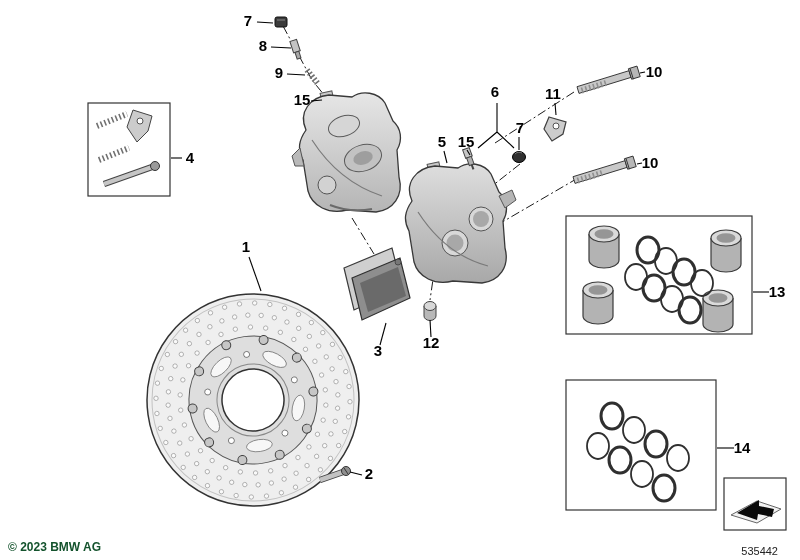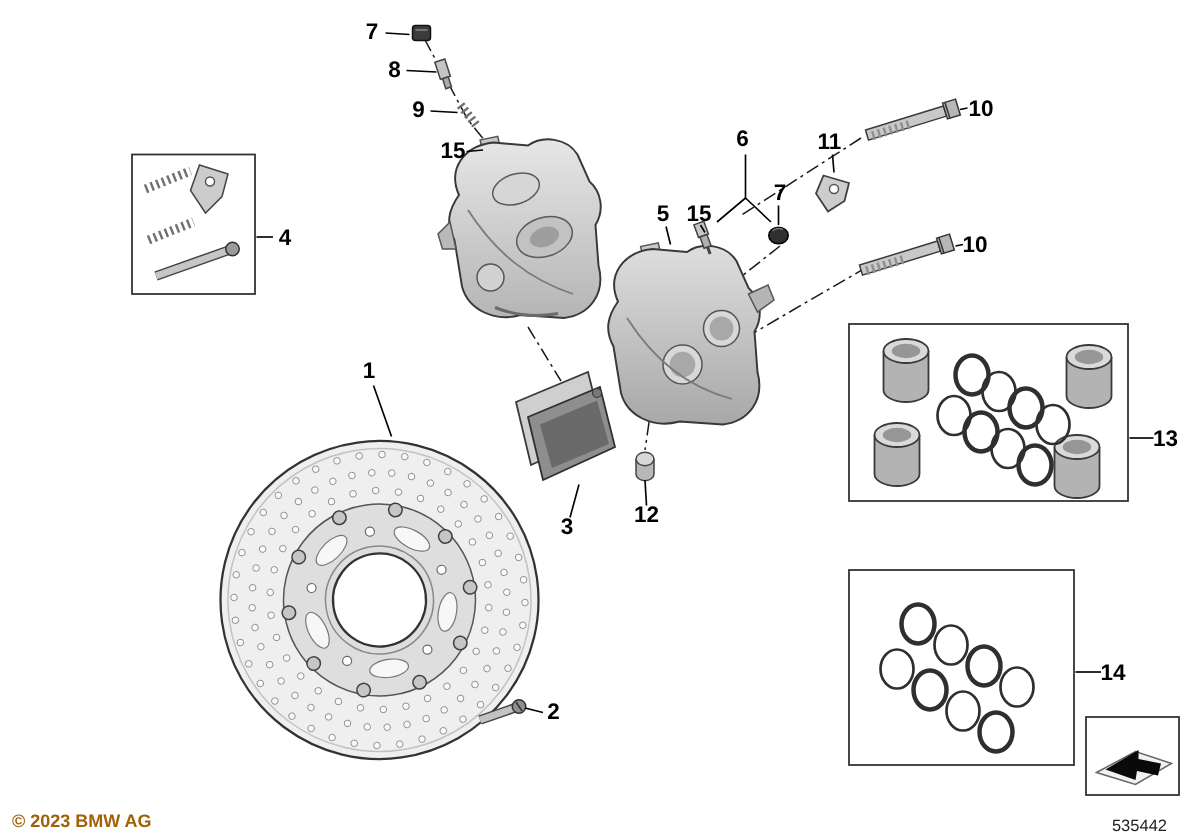--- a/index.html
+++ b/index.html
@@ -7,21 +7,21 @@
          font-family:"Liberation Sans",sans-serif;}
   .stage svg{position:absolute;left:0;top:0;}
   .callout{font:bold 15px "Liberation Sans",sans-serif;fill:#000;cursor:pointer;}
   .leader{stroke:#000;stroke-width:1.1;fill:none;}
   .axis{stroke:#1a1a1a;stroke-width:1;fill:none;stroke-dasharray:9 3 2 3;}
   .kitbox{fill:none;stroke:#333;stroke-width:1.2;}
   #disc-holes circle{fill:#fafafa;stroke:#8a8a8a;stroke-width:.6;}
   #disc-bobbins circle{fill:#c6c6c6;stroke:#3f3f3f;stroke-width:1;}
   #carrier-cutouts ellipse{fill:#f7f7f7;stroke:#777;stroke-width:.8;}
   #carrier-holes circle{fill:#fff;stroke:#666;stroke-width:.8;}
-  .copyright{position:absolute;left:8px;bottom:6px;font:bold 12px "Liberation Sans",sans-serif;color:#a16207;text-align:center;}
+  .copyright{position:absolute;left:8px;bottom:6px;font:bold 12px "Liberation Sans",sans-serif;color:#14532d;text-align:center;}
   .diagram-number{position:absolute;right:22px;bottom:3px;font:11px "Liberation Sans",sans-serif;color:#222;margin-left:23px;}
 </style>
 </head>
 <body>
 
 <div class="stage">
 <svg width="800" height="560" viewBox="0 0 800 560">
   <defs>
     <linearGradient id="metal" x1="0" y1="0" x2="0" y2="1">
       <stop offset="0" stop-color="#e6e6e6"></stop>

